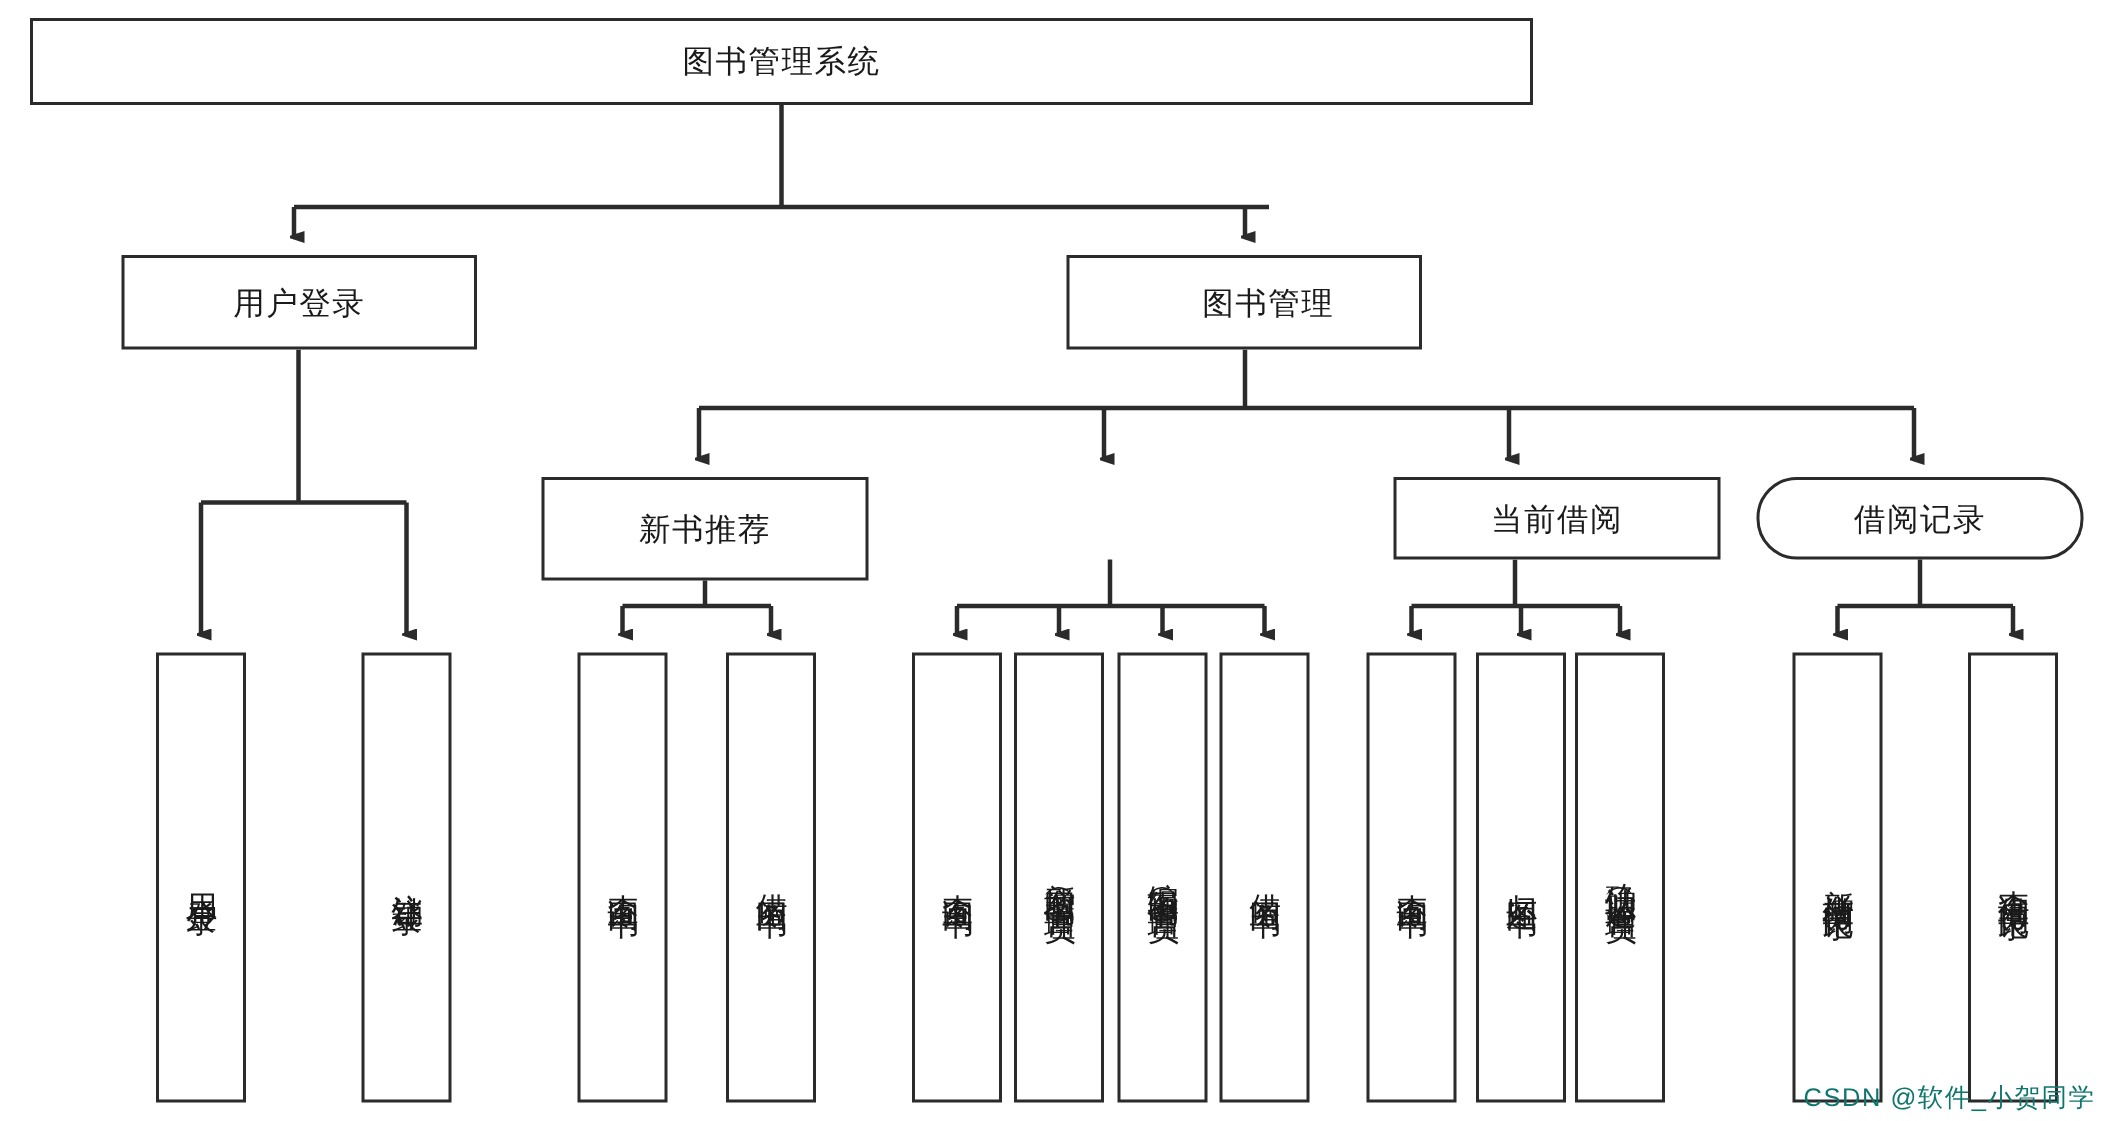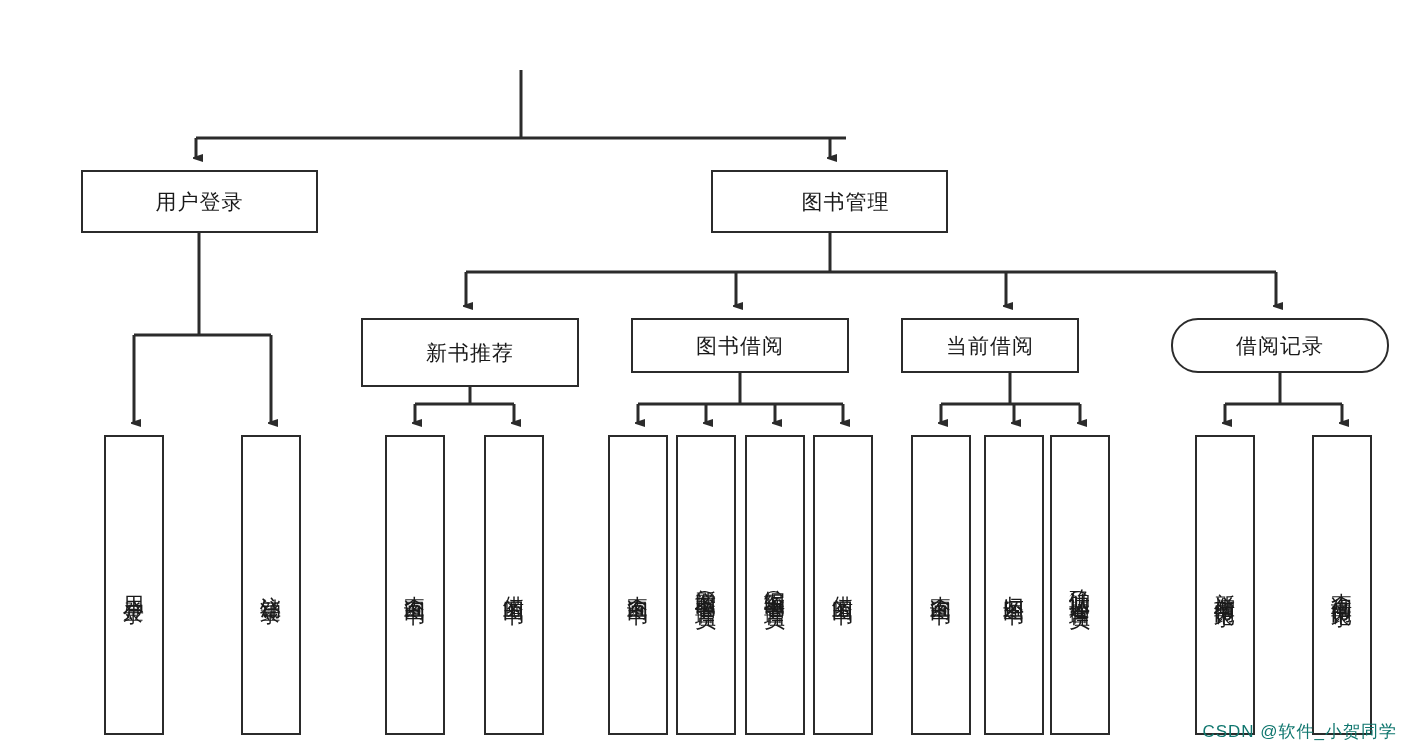--- a/index.html
+++ b/index.html
@@ -115,35 +115,35 @@
       <path d="M1014,404 L1014,423" marker-end="url(#arrow)"></path>
       <path d="M1080,404 L1080,423" marker-end="url(#arrow)"></path>
 
       <path d="M1280,373 L1280,404"></path>
       <path d="M1225,404 L1342,404"></path>
       <path d="M1225,404 L1225,423" marker-end="url(#arrow)"></path>
       <path d="M1342,404 L1342,423" marker-end="url(#arrow)"></path>
     </g>
   </svg>
 
+  <div class="node h" style="left:20px; top:12px; width:1002px; height:58px;">
+    <span class="htext">图书管理系统</span>
+  </div>
 
   <div class="node h" style="left:81px; top:170px; width:237px; height:63px;">
     <span class="htext">用户登录</span>
   </div>
   <div class="node h" style="left:711px; top:170px; width:237px; height:63px;padding-left:32px;">
     <span class="htext">图书管理</span>
   </div>
 
   <div class="node h" style="left:361px; top:318px; width:218px; height:69px;">
     <span class="htext">新书推荐</span>
   </div>
-  <div class="node h" style="left:631px; top:318px; width:218px; height:55px;">
-    <span class="htext">图书借阅</span>
-  </div>
-  <div class="node h" style="left:901px; top:318px; width:178px; height:55px;">
+  <div class="node h" style="left:929px; top:318px; width:218px; height:55px;">
     <span class="htext">当前借阅</span>
   </div>
   <div class="node h" style="left:1171px; top:318px; width:218px; height:55px;border-radius:27px;">
     <span class="htext">借阅记录</span>
   </div>
 
   <div class="node leaf" style="left:104px; top:435px; width:60px; height:300px;">
     <span class="vtext">用户登录</span>
   </div>
   <div class="node leaf" style="left:241px; top:435px; width:60px; height:300px;">

